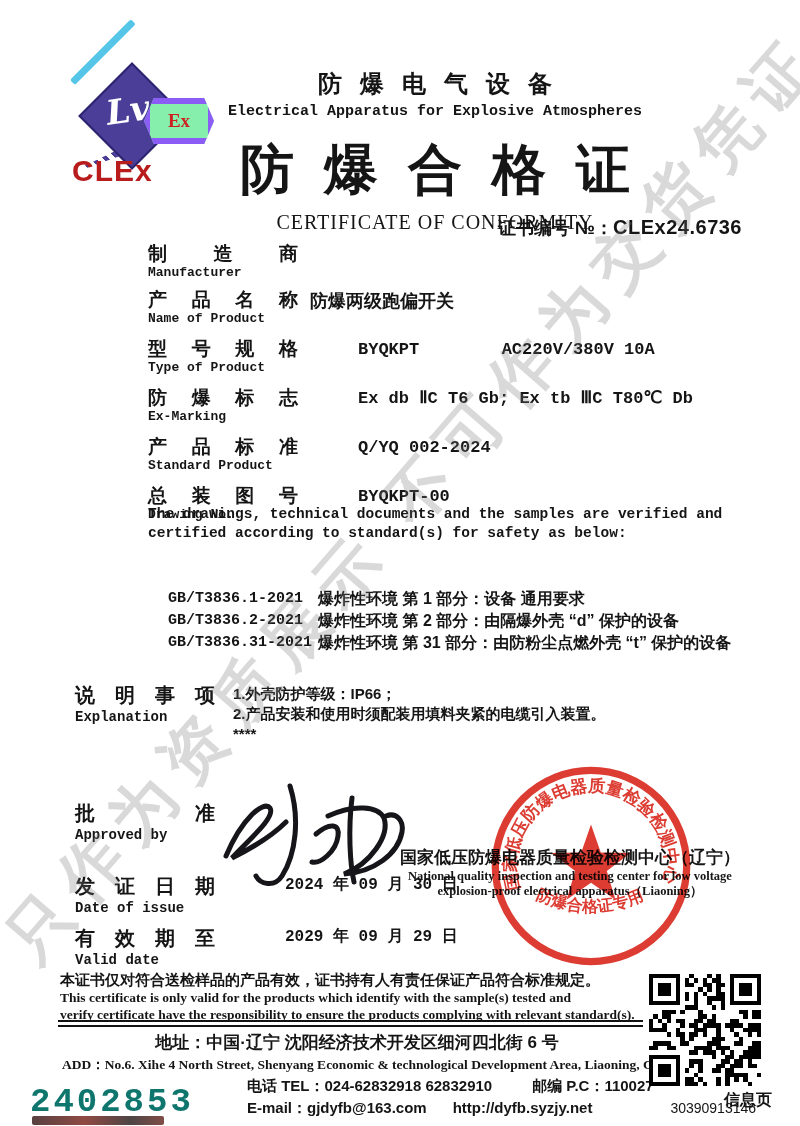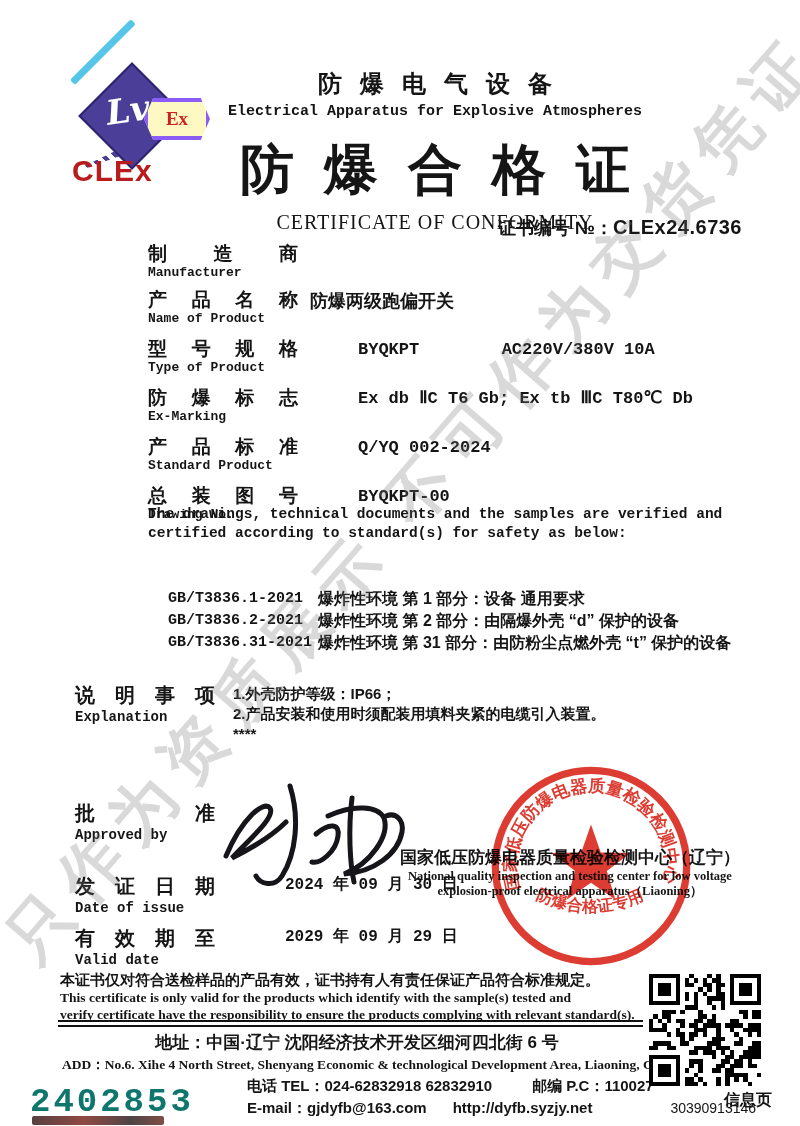--- a/index.html
+++ b/index.html
@@ -10,22 +10,22 @@
      font-size:64px;font-weight:bold;letter-spacing:14px;color:rgba(120,120,120,0.28);
      transform:rotate(-49deg);transform-origin:center;white-space:nowrap;pointer-events:none;z-index:5;}
   
   .logo{position:absolute;left:72px;top:64px;width:135px;height:118px;}
   .logo .stripe{position:absolute;left:-2px;top:16px;width:86px;height:7px;background:#55c6e8;
       transform:rotate(-45deg);transform-origin:left top;border-radius:2px;}
   .logo .diamond{position:absolute;left:22px;top:14px;width:72px;height:72px;background:#4a3e99;
       transform:rotate(45deg);border:2px solid #2c2370;}
   .logo .lv{position:absolute;left:34px;top:26px;font-family:"DejaVu Serif",serif;font-style:italic;
       font-weight:bold;font-size:34px;color:#fff;transform:rotate(-8deg);z-index:2;}
-  .logo .hex{position:absolute;left:72px;top:34px;width:58px;height:34px;background:#fef9c3;
-      border:4px solid #8b5cf6;clip-path:polygon(14% 0,86% 0,100% 50%,86% 100%,14% 100%,0 50%);
+  .logo .hex{position:absolute;left:72px;top:34px;width:58px;height:34px;background:#86efac;
+      border:6px solid #8b5cf6;clip-path:polygon(14% 0,86% 0,100% 50%,86% 100%,14% 100%,0 50%);
       display:flex;align-items:center;justify-content:center;z-index:3;}
   .logo .hex span{color:#cc2222;font-weight:bold;font-size:19px;font-family:"Liberation Serif",serif;}
   .logo .dashes{position:absolute;left:8px;top:78px;width:54px;height:26px;
       background:repeating-linear-gradient(45deg,transparent 0 5px,#4a3e99 5px 9px);
       clip-path:polygon(0 100%,100% 0,100% 35%,12% 100%);}
   .logo .clex{position:absolute;left:0px;top:90px;font-size:30px;font-weight:bold;letter-spacing:1px;color:#b91c1c;}
   
   .header{position:absolute;left:195px;top:68px;width:480px;text-align:center;}
   .h-cn-small{font-size:24px;font-weight:bold;letter-spacing:18px;text-indent:18px;}
   .h-en-small{font-family:"Liberation Mono",monospace;font-size:15px;font-weight:bold;margin-top:3px;white-space:nowrap;}

